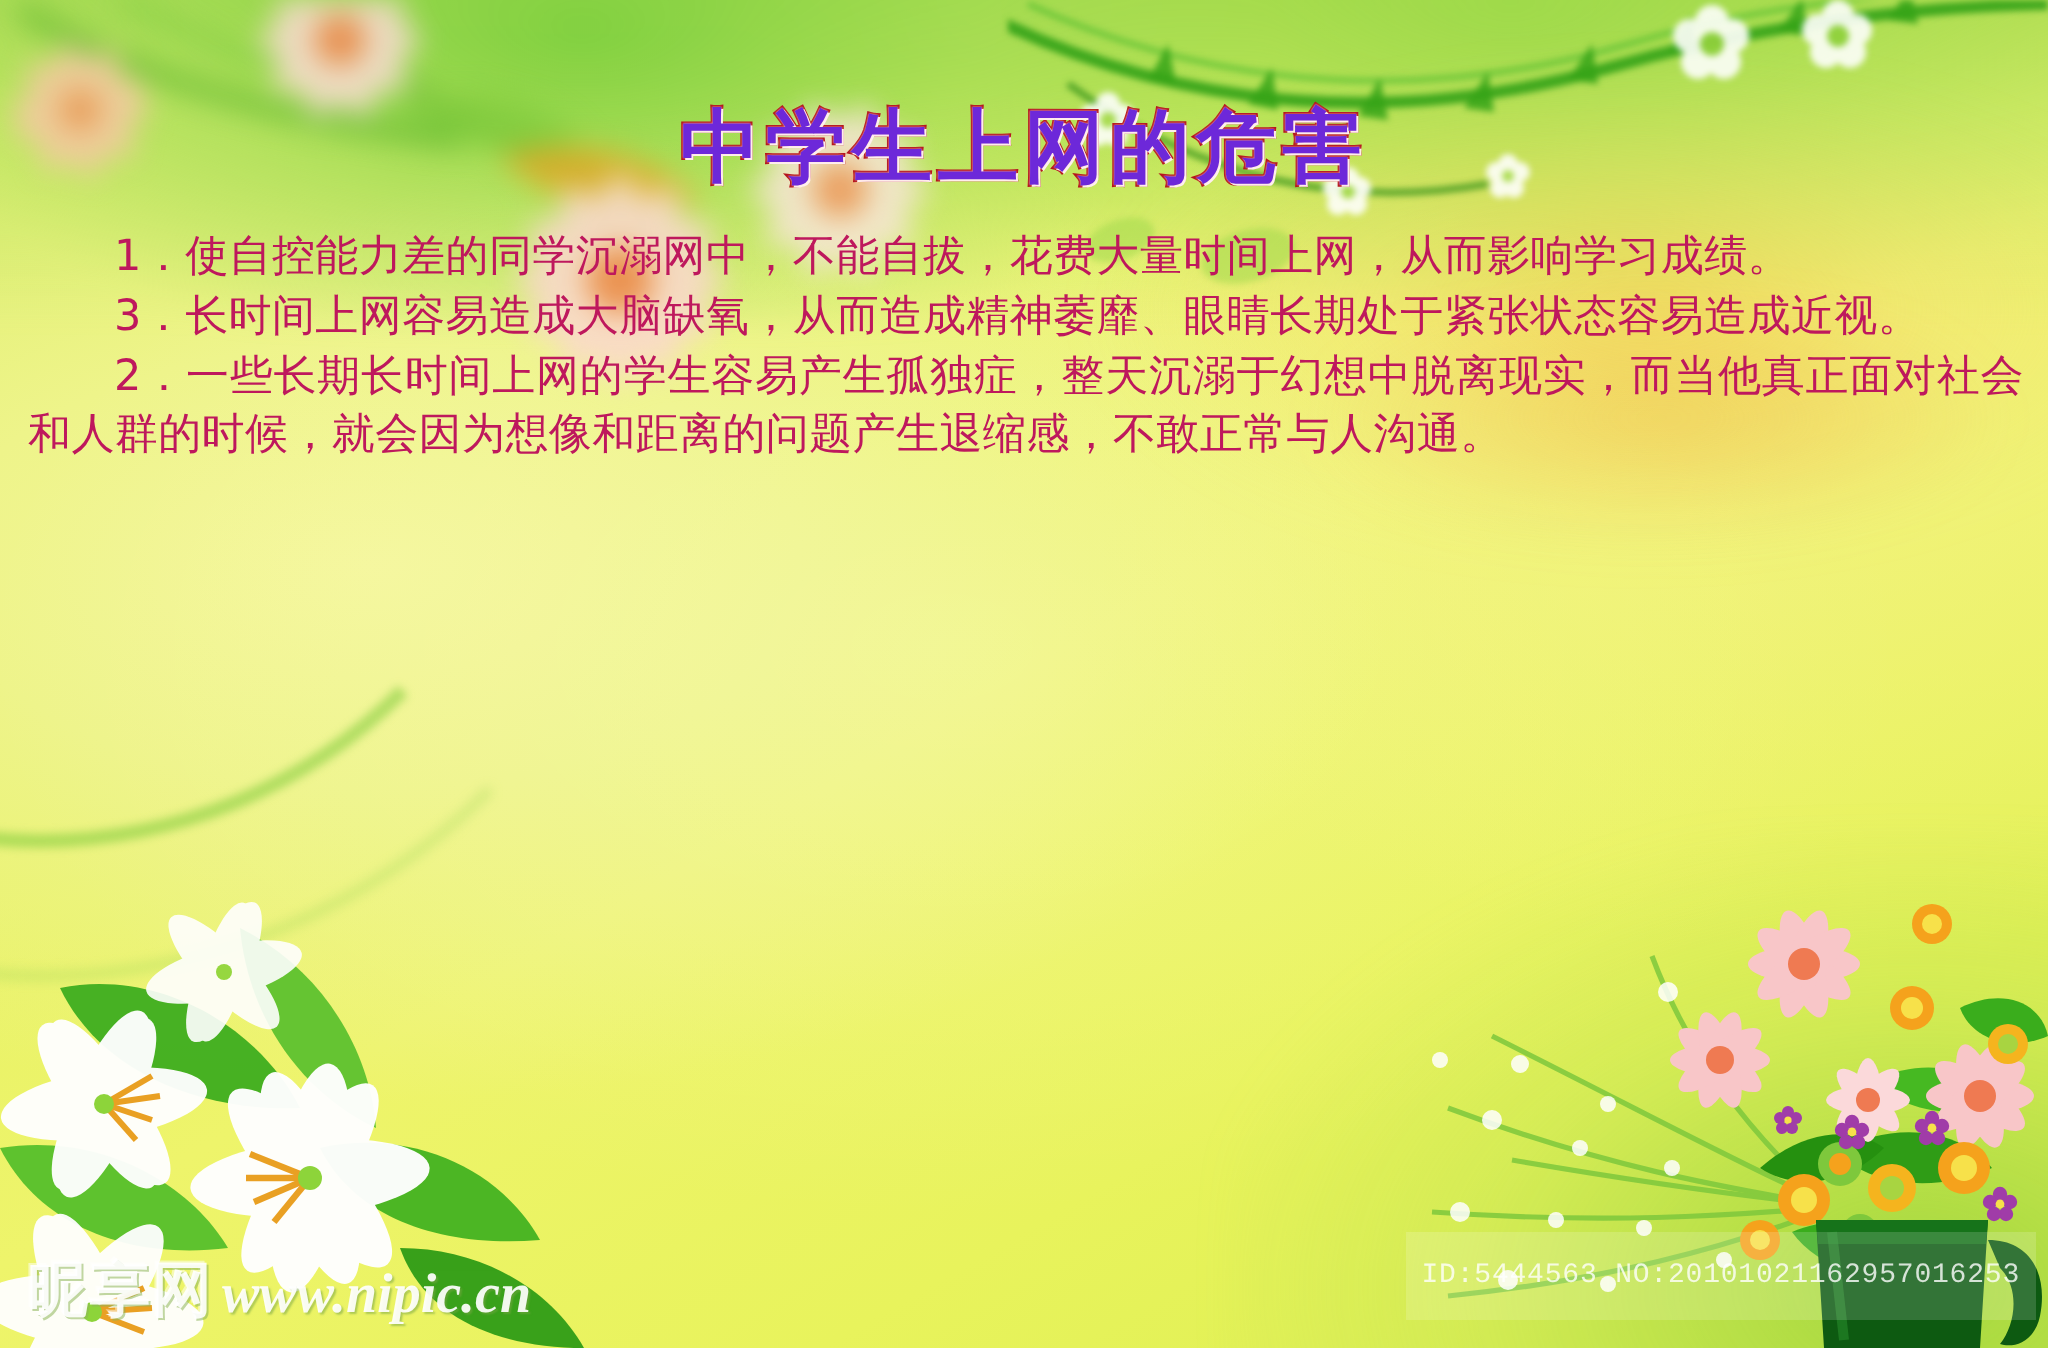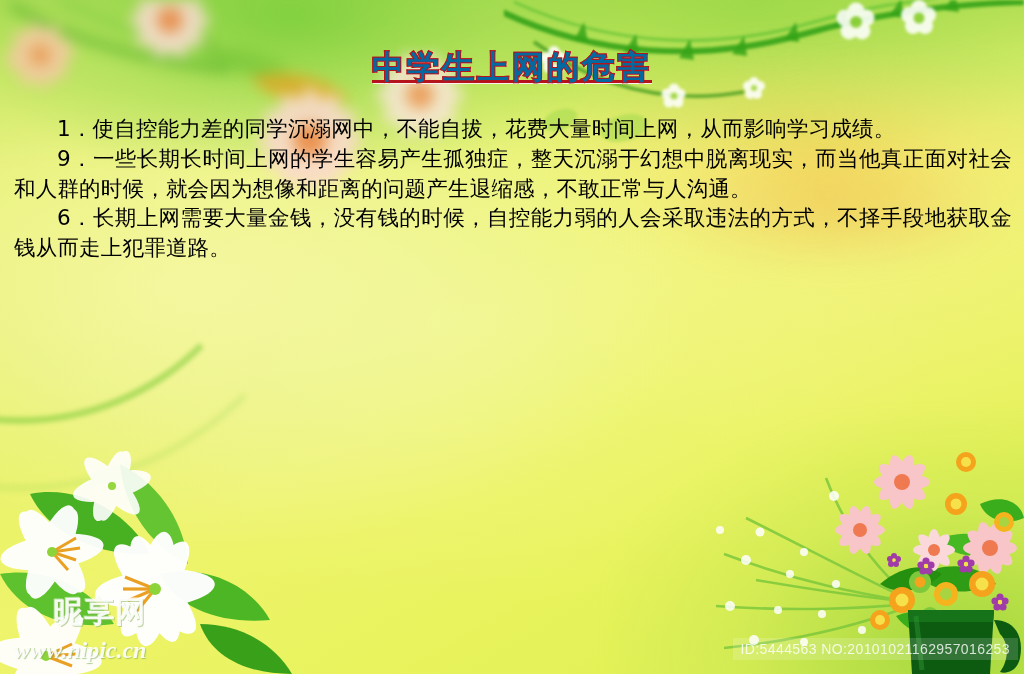--- a/index.html
+++ b/index.html
@@ -101,38 +101,37 @@
   .title-wrap {
     position: absolute;
     left: 0; right: 0;
     top: 46px;
     text-align: center;
     z-index: 6;
   }
   .title {
     display: inline-block;
     font-family: "DejaVu Sans", "Liberation Sans", sans-serif;
-    font-size: 32px;
+    font-size: 40px;
     font-weight: bold;
     letter-spacing: 3px;
-    color: #0369a1;
+    color: #6d28d9;
     -webkit-text-stroke: 2px #b5141c;
     paint-order: stroke fill;
     text-shadow: 0 0 1px #ffd9d9, 1px 1px 0 #fff0f0;
-    text-decoration: underline;
   }
 
   
   .body-text {
     position: absolute;
     left: 14px;
     right: 12px;
     top: 114px;
     z-index: 5;
-    color: #000000;
+    color: #be185d;
     font-size: 21.5px;
     line-height: 29.8px;
     letter-spacing: 0.2px;
     text-align: justify;
     text-justify: inter-character;
     font-weight: 500;
   }
   .para {
     margin: 0;
     text-indent: 2em;
@@ -144,50 +143,49 @@
 
   
   .wm-left {
     position: absolute;
     left: 14px; bottom: 8px;
     z-index: 8;
     display: flex;
     align-items: flex-end;
     gap: 4px;
     pointer-events: none;
-    flex-direction: column;
   }
   .wm-logo {
     font-size: 30px;
     font-weight: bold;
     color: rgba(255,255,255,.90);
     letter-spacing: 1px;
     text-shadow: 1px 1px 0 rgba(140,180,90,.55), -1px -1px 0 rgba(255,255,255,.5);
     font-family: "DejaVu Sans", "Liberation Sans", sans-serif;
   }
   .wm-url {
-    font-size: 24px;
+    font-size: 28px;
     font-style: italic;
     font-weight: bold;
     color: rgba(255,255,255,.92);
     text-shadow: 1px 1px 1px rgba(120,165,70,.55);
     font-family: "Liberation Serif", "DejaVu Serif", serif;
     margin-bottom: 2px;
   }
   .wm-right {
     position: absolute;
     right: 6px;
     bottom: 14px;
     z-index: 8;
-    padding: 3px 8px;
+    padding: 14px 8px;
     background: rgba(255,255,255,.16);
     color: rgba(255,255,255,.80);
     font-size: 14px;
     letter-spacing: .4px;
-    font-family: Liberation Sans, sans-serif;
+    font-family: Liberation Mono, monospace;
     white-space: nowrap;
     pointer-events: none;
     margin-left: 39px;
   }
 </style>
 </head>
 <body>
 
 <div class="poster">
 
@@ -557,22 +555,22 @@
       </g>
     </g>
   </svg>
 
   <div class="title-wrap">
     <span class="title">中学生上网的危害</span>
   </div>
 
   <div class="body-text">
     <p class="para">1．使自控能力差的同学沉溺网中，不能自拔，花费大量时间上网，从而影响学习成绩。</p>
-    <p class="para">9．一些长期长时间上网的学生容易产生孤独症，整天沉溺于幻想中脱离现实，而当他真正面对社会和人群的时候，就会因为想像和距离的问题产生退缩感，不敢正常与人沟通。</p>
-    <p class="para">6．长期上网需要大量金钱，没有钱的时候，自控能力弱的人会采取违法的方式，不择手段地获取金钱从而走上犯罪道路。</p>
+    <p class="para">3．长时间上网容易造成大脑缺氧，从而造成精神萎靡、眼睛长期处于紧张状态容易造成近视。</p>
+    <p class="para">2．一些长期长时间上网的学生容易产生孤独症，整天沉溺于幻想中脱离现实，而当他真正面对社会和人群的时候，就会因为想像和距离的问题产生退缩感，不敢正常与人沟通。</p>
   </div>
 
   <div class="wm-left">
     <span class="wm-logo">昵享网</span>
     <span class="wm-url">www.nipic.cn</span>
   </div>
 
   <div class="wm-right">ID:5444563  NO:20101021162957016253</div>
 
 </div>

